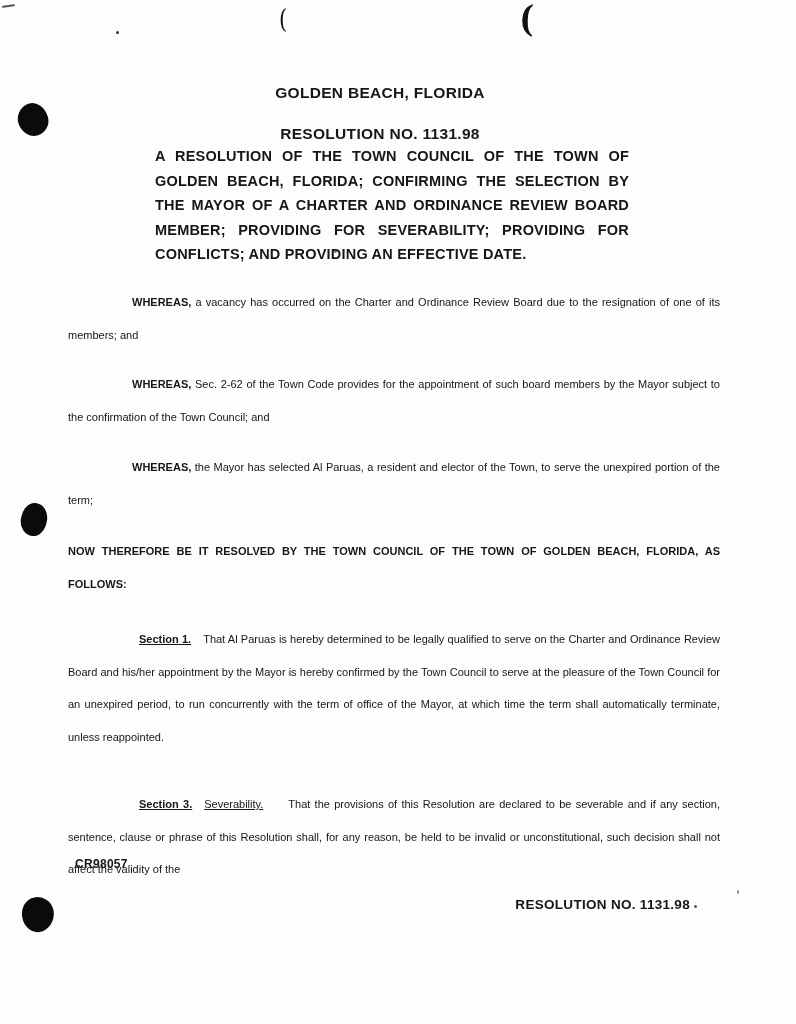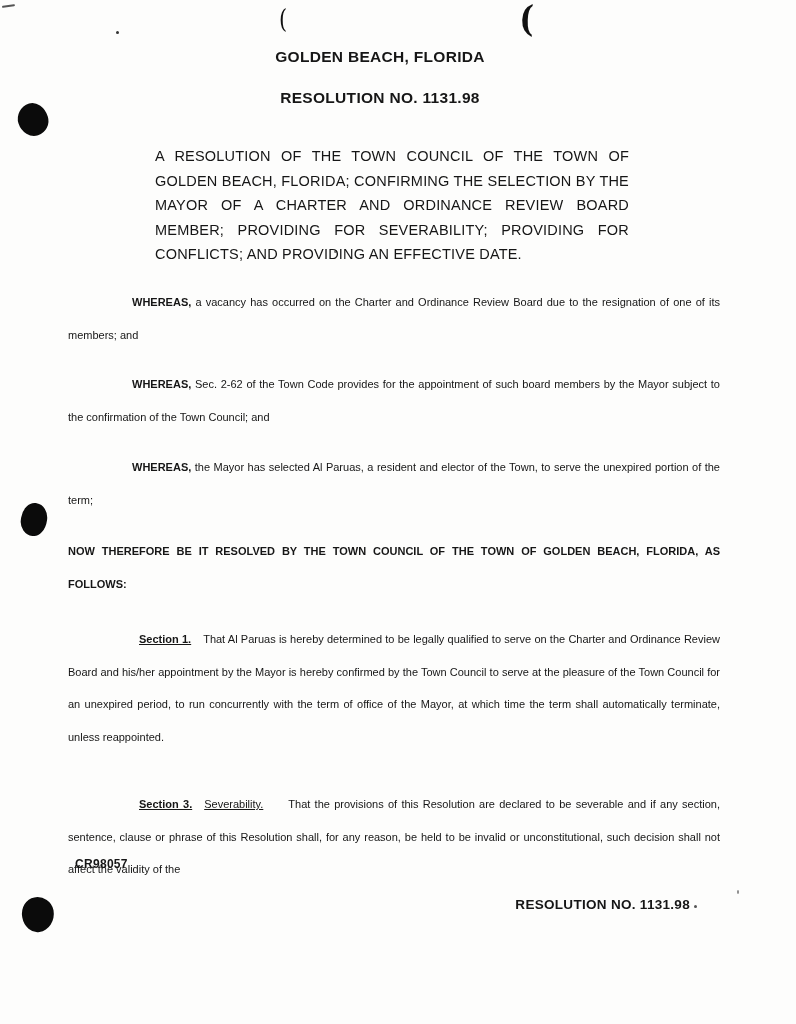--- a/index.html
+++ b/index.html
@@ -15,31 +15,32 @@
     color: #161616;
   }
   .abs { position: absolute; }
 
   
   .title-wrap { left: 50px; width: 660px; text-align: center; }
   .doc-title {
     font-size: 15.5px;
     font-weight: bold;
     letter-spacing: 0.3px;
+    margin-top: 36px;
   }
   #title1 { top: 48px; }
   #title2 { top: 89px; }
 
   
   .caption {
     top: 144px;
     left: 155px;
     width: 474px;
     font-size: 14.5px;
-    font-weight: normal;
+    font-weight: bold;
     line-height: 24.5px;
     text-align: justify;
     letter-spacing: 0.2px;
   }
 
   
   .body-par {
     left: 68px;
     width: 652px;
     font-size: 11px;

